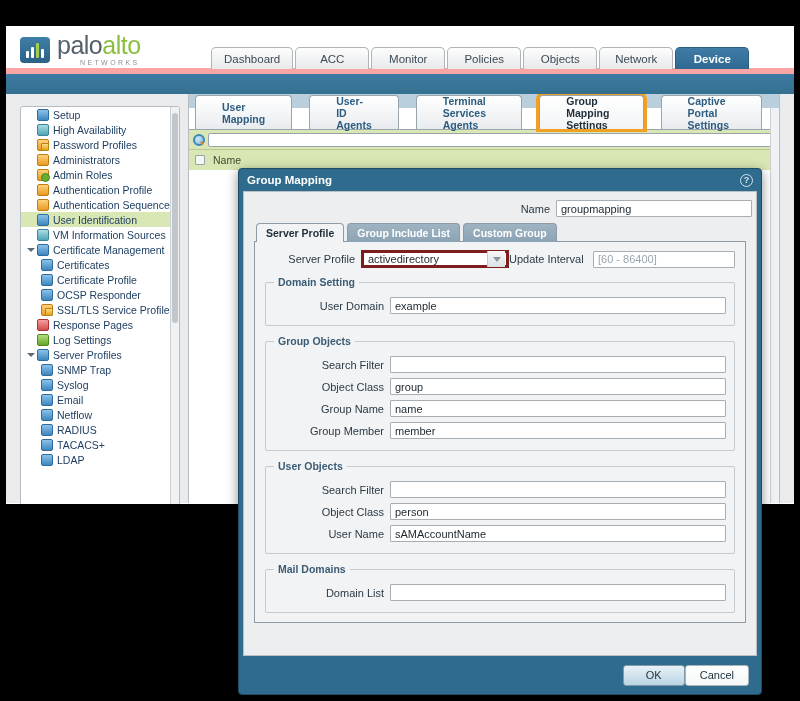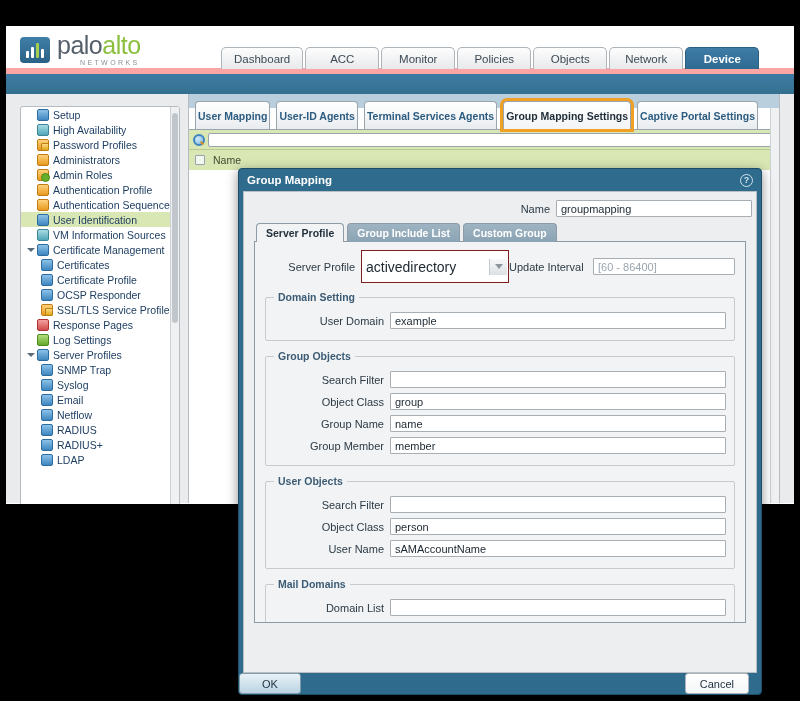--- a/index.html
+++ b/index.html
@@ -48,21 +48,21 @@
   .logo-text { line-height: 1; }
   .logo-word { font-size: 25px; letter-spacing: -0.5px; font-weight: 400; }
   .logo-word .pa-palo { color: #55606b; }
   .logo-word .pa-alto { color: #8bbf3f; }
   .logo-sub {
     font-size: 7px; color: #8a9299; letter-spacing: 2.4px;
     text-align: right; margin-top: 1px; padding-right: 1px;
   }
 
   
-  .mainnav { position: absolute; left: 199px; bottom: -1px; display: flex; align-items: flex-start; padding-left: 16px; }
+  .mainnav { position: absolute; left: 189px; bottom: -1px; display: flex; align-items: flex-start; padding-left: 16px; }
   .mainnav .tab {
     height: 22px; min-width: 74px; padding: 0 12px;
     margin-right: 2px;
     display: flex; align-items: center; justify-content: center;
     font-size: 11.5px; color: #3d4a55;
     background: linear-gradient(180deg,#fdfdfd 0%,#e7e9eb 100%);
     border: 1px solid #adb4ba; border-bottom: none;
     border-radius: 5px 5px 0 0;
   }
   .mainnav .tab.active {
@@ -146,21 +146,21 @@
   }
   .content-top { height: 14px; background: #b9cfdd; }
 
   .subtabs {
     position: relative; height: 22px;
     background: #ffffff;
     display: flex; align-items: flex-end; padding-left: 6px;
     border-bottom: 1px solid #9aa4ac;
   }
   .subtab {
-    height: 28px; padding: 0 2px; margin-right: 6px;
+    height: 34px; padding: 0 26px; margin-right: 17px;
     display: flex; align-items: center;
     font-size: 10.5px; font-weight: bold; color: #2c5c80;
     background: linear-gradient(180deg,#ffffff 0%,#e9ecef 100%);
     border: 1px solid #9aa4ac; border-bottom: none;
     border-radius: 4px 4px 0 0;
   }
   .subtab.hl {
     outline: 3px solid #f0a025;
     box-shadow: 0 0 0 1px #b97a10;
     z-index: 3;
@@ -232,22 +232,22 @@
   }
   .modal-body {
     flex: 1;
     margin: 0 4px;
     background: #eceef0;
     border: 1px solid #b9bfc5;
     padding: 8px 10px 6px 10px;
     overflow: hidden;
   }
   .modal-foot {
-    height: 21px; flex:none;
-    display:flex; align-items:center; justify-content:space-between;
+    height: 38px; flex:none;
+    display:flex; align-items:center; justify-content:flex-end;
     padding-right: 12px; 
   }
   .btn {
     min-width: 62px; height: 21px; padding: 0 14px;
     font-size: 11px; color:#1d2f3c;
     display:flex; align-items:center; justify-content:center;
     border:1px solid #7f9aab; border-radius: 3px;
     background: linear-gradient(180deg,#e9f2f7 0%,#b9d4e3 100%);
   }
   .btn.secondary{
@@ -289,24 +289,24 @@
   }
   .dpanel {
     border:1px solid #8e9ba5; background:#f1f3f4;
     margin-top:-1px; padding: 8px 10px 10px 10px;
     height: 382px; overflow:hidden;
   }
 
   .srow { display:flex; align-items:center; margin-bottom:8px; }
   .srow .lbl { width: 96px; }
   .select {
-    width: 148px; height:33px; flex:none;
-    background:#ffffff; border:1px solid #7f1d1d;
+    width: 148px; height:18px; flex:none;
+    background:#ffffff; border:3px solid #7f1d1d;
     display:flex; align-items:center; justify-content:space-between;
-    font-size:14px; color:#1c2730; padding-left:4px;
+    font-size:11px; color:#1c2730; padding-left:4px;
   }
   .select .arrow-box {
     width: 18px; height:16px; margin:0 1px;
     background: linear-gradient(180deg,#f7f8f9,#dde1e4);
     border-left:1px solid #c3c9ce;
     display:flex; align-items:center; justify-content:center;
   }
   .caret {
     width:0;height:0;
     border-left:4px solid transparent; border-right:4px solid transparent;
@@ -465,21 +465,21 @@
             <div class="nav-item lvl2">
               <span class="nav-ico ic-blue"></span>
               <span>Netflow</span>
             </div>
             <div class="nav-item lvl2">
               <span class="nav-ico ic-blue"></span>
               <span>RADIUS</span>
             </div>
             <div class="nav-item lvl2">
               <span class="nav-ico ic-blue"></span>
-              <span>RADIUS+</span>
+              <span>TACACS+</span>
             </div>
             <div class="nav-item lvl2">
               <span class="nav-ico ic-blue"></span>
               <span>LDAP</span>
             </div>
           </div>
         <div class="sb-scroll">
           <div class="sb-thumb"></div>
         </div>
       </div>

